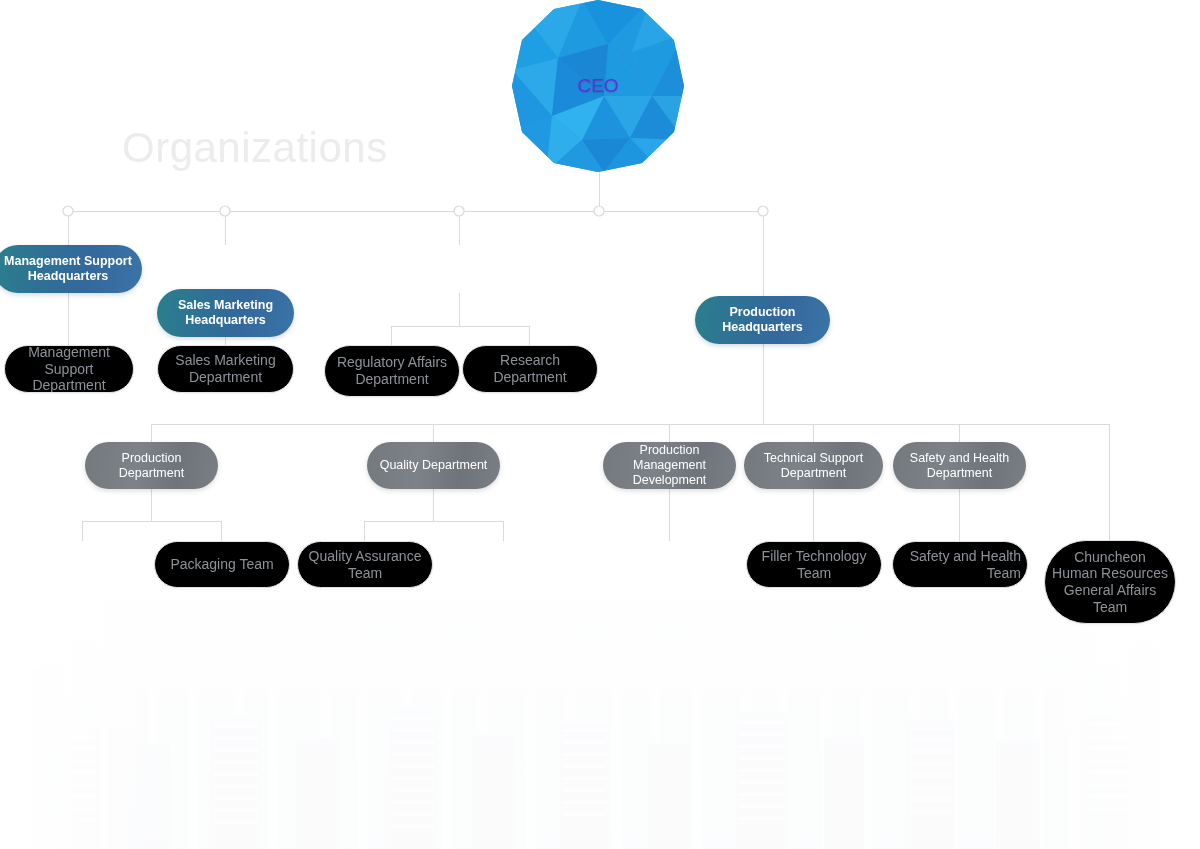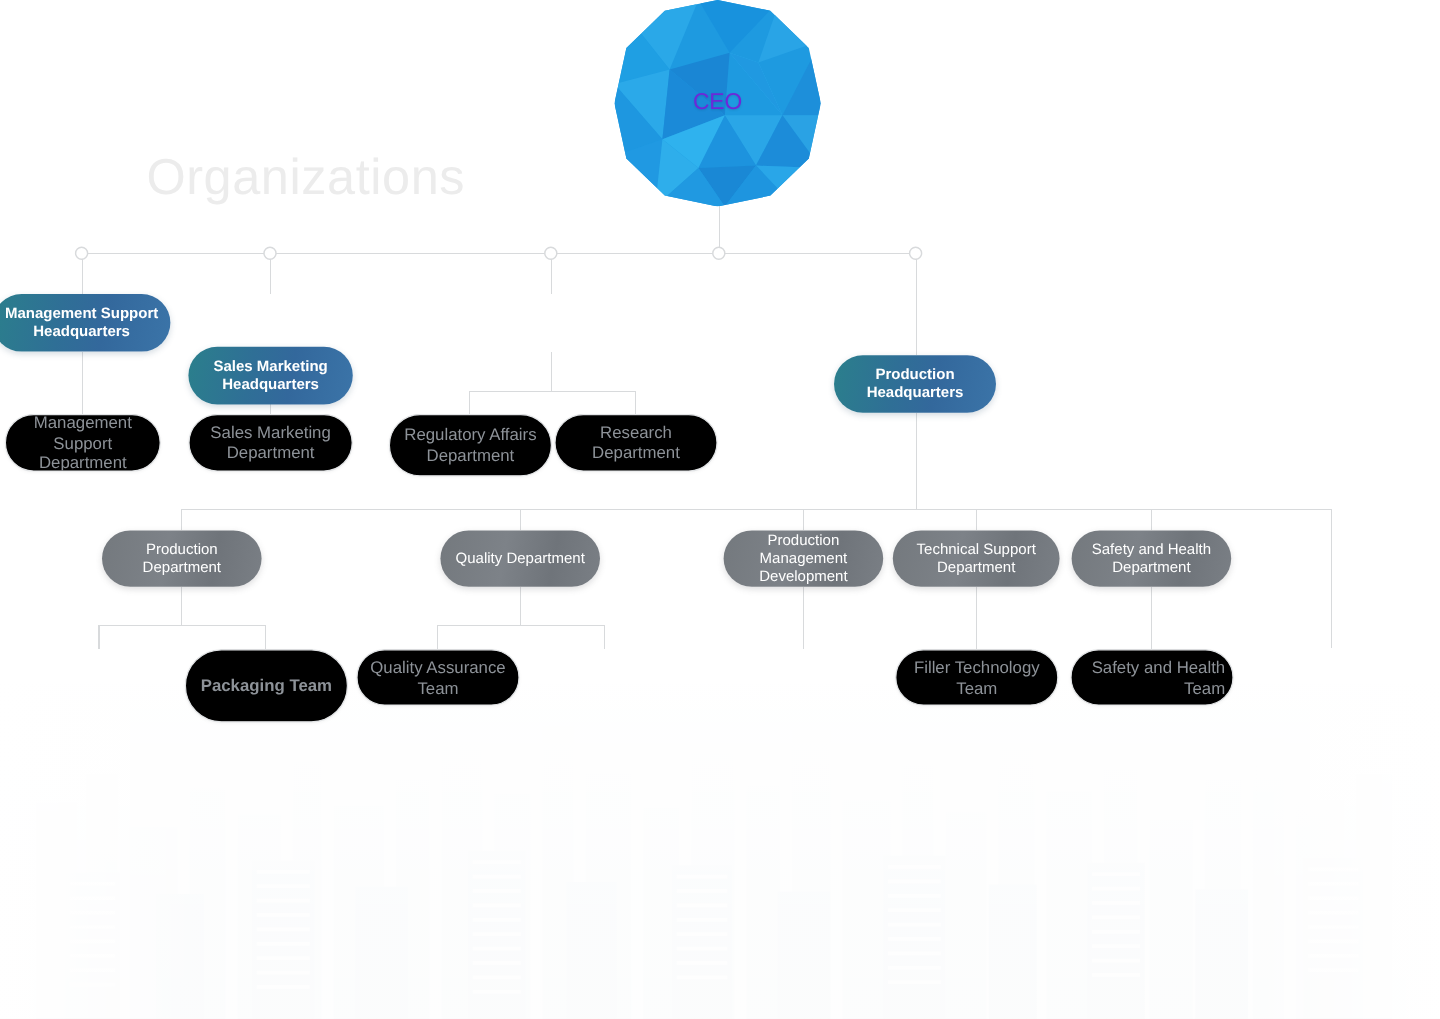--- a/index.html
+++ b/index.html
@@ -416,32 +416,35 @@
 
   <div class="node node-dept" style="left:744px; top:442px; width:139px; height:47px;">
     <span class="label">Technical Support Department</span>
   </div>
 
   <div class="node node-dept" style="left:893px; top:442px; width:133px; height:47px;">
     <span class="label">Safety and Health Department</span>
   </div>
 
 
-  <div class="node node-leaf" style="left:154px; top:541px; width:136px; height:61px;font-weight:bold;">
+  <div class="node node-leaf" style="left:154px; top:541px; width:136px; height:47px;">
     <span class="label">Packaging Team</span>
   </div>
 
   <div class="node node-leaf" style="left:297px; top:541px; width:136px; height:47px;">
     <span class="label">Quality Assurance Team</span>
   </div>
 
 
 
   <div class="node node-leaf" style="left:746px; top:541px; width:136px; height:47px;">
     <span class="label">Filler Technology Team</span>
   </div>
 
   <div class="node node-leaf" style="left:892px; top:541px; width:136px; height:47px;text-align:right;">
     <span class="label">Safety and Health Team</span>
   </div>
 
+  <div class="node node-leaf" style="left:1044px; top:540px; width:132px; height:84px;">
+    <span class="label">Chuncheon Human Resources General Affairs Team</span>
+  </div>
 
 </div>
 
 </body></html>

